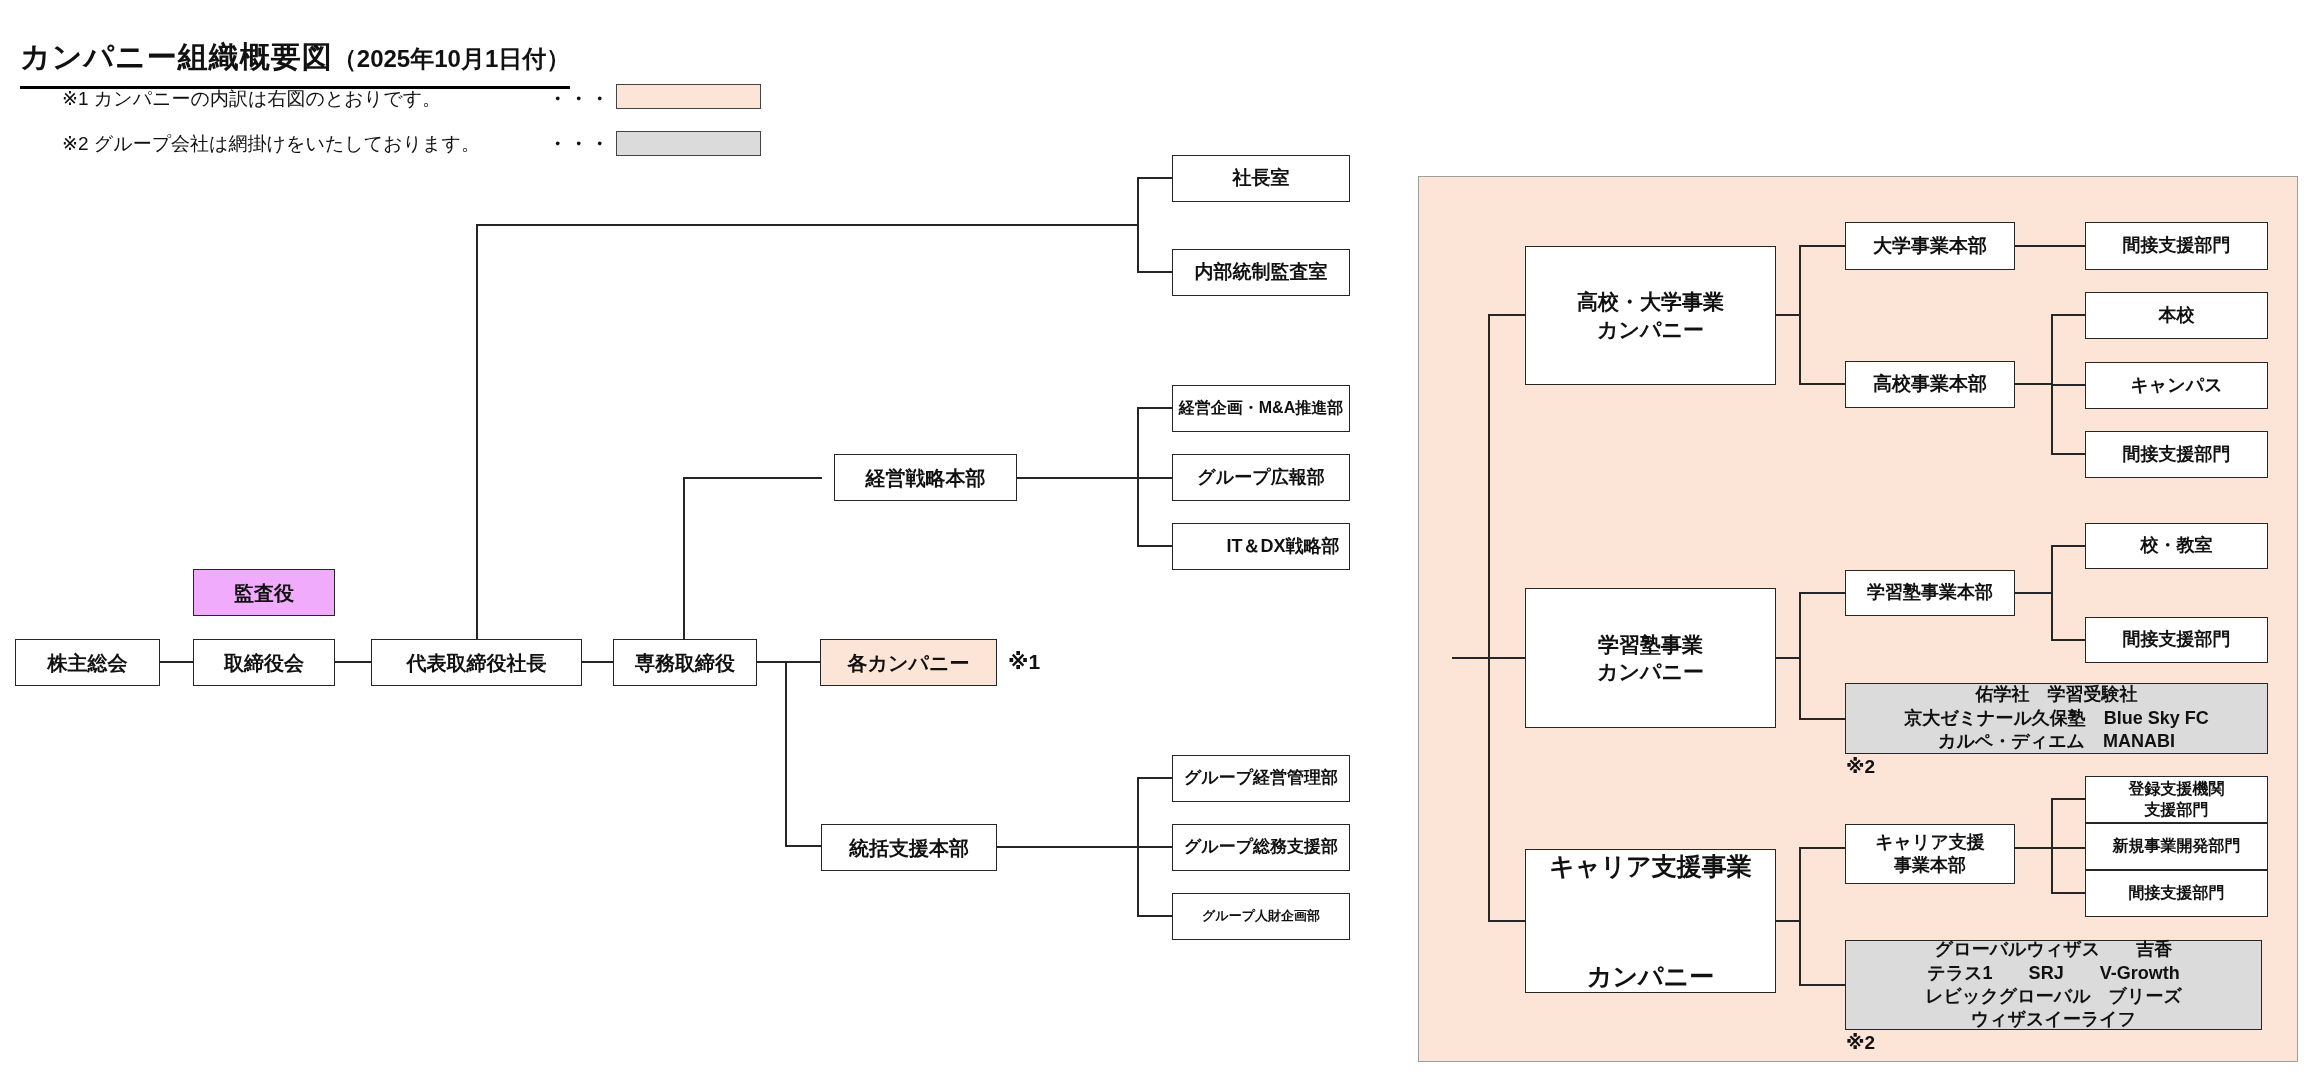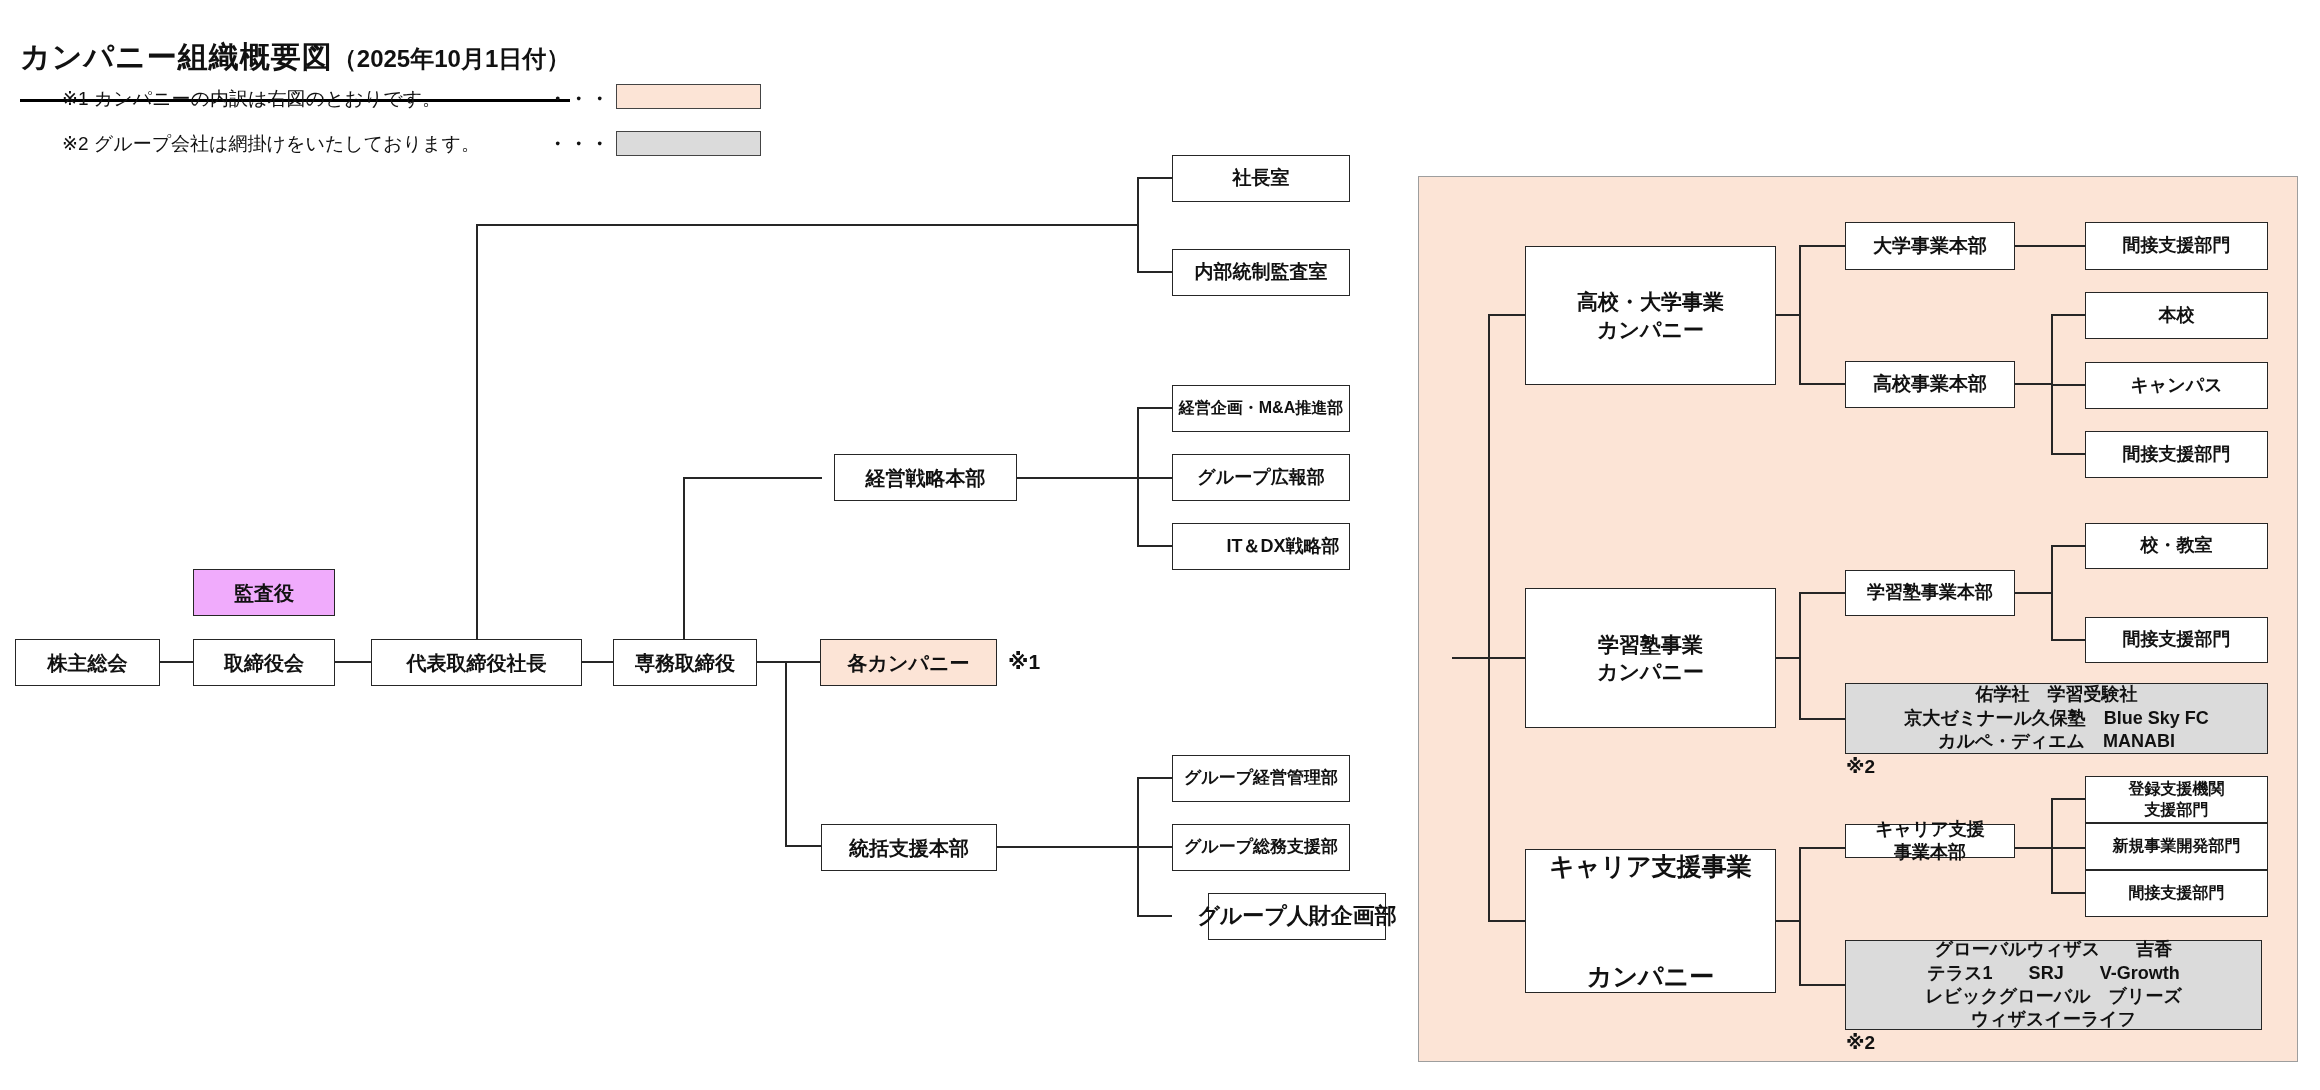--- a/index.html
+++ b/index.html
@@ -8,21 +8,21 @@
     width:2320px;height:1090px;
     background:#ffffff;
     font-family:"Liberation Sans","DejaVu Sans",sans-serif;
     color:#111;
     overflow:hidden;
   }
   #title{
     position:absolute;left:20px;top:16px;
     font-weight:bold;
     border-bottom:3px solid #000;
-    padding-bottom:21px;
+    padding-bottom:8px;
     white-space:nowrap;
   }
   #title .t-main{font-size:30px;letter-spacing:1px;}
   #title .t-date{font-size:24px;}
   .note-row{position:absolute;left:62px;height:26px;display:flex;align-items:center;
     font-size:19px;font-weight:400;white-space:nowrap;}
   .note-dots{position:absolute;left:548px;width:60px;height:26px;display:flex;align-items:center;
     font-size:19px;font-weight:bold;letter-spacing:2px;}
   .legend-swatch{position:absolute;left:616px;width:145px;height:25px;border:1.5px solid #444;box-sizing:border-box;}
   #panel{position:absolute;box-sizing:border-box;border:1px solid #9e9e9e;}
@@ -143,21 +143,21 @@
       </div>
       <div class="node" style="left: 821px; top: 824px; width: 176px; height: 47px; background: rgb(255, 255, 255); font-size: 20px;">
         <div>統括支援本部</div>
       </div>
       <div class="node" style="left: 1172px; top: 755px; width: 178px; height: 47px; background: rgb(255, 255, 255); font-size: 17px;">
         <div>グループ経営管理部</div>
       </div>
       <div class="node" style="left: 1172px; top: 824px; width: 178px; height: 47px; background: rgb(255, 255, 255); font-size: 17px;">
         <div>グループ総務支援部</div>
       </div>
-      <div class="node" style="left: 1172px; top: 893px; width: 178px; height: 47px; background: rgb(255, 255, 255); font-size: 22px; margin-left: 36px;">
+      <div class="node" style="left: 1172px; top: 893px; width: 178px; height: 47px; background: rgb(255, 255, 255); font-size: 13px;">
         <div>グループ人財企画部</div>
       </div>
       <div class="node" style="left: 1525px; top: 246px; width: 251px; height: 139px; background: rgb(255, 255, 255); font-size: 21px;">
         <div>高校・大学事業</div>
         <div>カンパニー</div>
       </div>
       <div class="node" style="left: 1525px; top: 588px; width: 251px; height: 140px; background: rgb(255, 255, 255); font-size: 21px;">
         <div>学習塾事業</div>
         <div>カンパニー</div>
       </div>
@@ -167,21 +167,21 @@
       </div>
       <div class="node" style="left: 1845px; top: 222px; width: 170px; height: 48px; background: rgb(255, 255, 255); font-size: 19px;">
         <div>大学事業本部</div>
       </div>
       <div class="node" style="left: 1845px; top: 361px; width: 170px; height: 47px; background: rgb(255, 255, 255); font-size: 19px;">
         <div>高校事業本部</div>
       </div>
       <div class="node" style="left: 1845px; top: 570px; width: 170px; height: 46px; background: rgb(255, 255, 255); font-size: 18px;">
         <div>学習塾事業本部</div>
       </div>
-      <div class="node" style="left: 1845px; top: 824px; width: 170px; height: 34px; background: rgb(255, 255, 255); font-size: 18px;">
+      <div class="node" style="left: 1845px; top: 824px; width: 170px; height: 60px; background: rgb(255, 255, 255); font-size: 18px;">
         <div>キャリア支援</div>
         <div>事業本部</div>
       </div>
       <div class="node" style="left: 2085px; top: 222px; width: 183px; height: 48px; background: rgb(255, 255, 255); font-size: 18px;">
         <div>間接支援部門</div>
       </div>
       <div class="node" style="left: 2085px; top: 292px; width: 183px; height: 47px; background: rgb(255, 255, 255); font-size: 18px;">
         <div>本校</div>
       </div>
       <div class="node" style="left: 2085px; top: 362px; width: 183px; height: 47px; background: rgb(255, 255, 255); font-size: 18px;">

